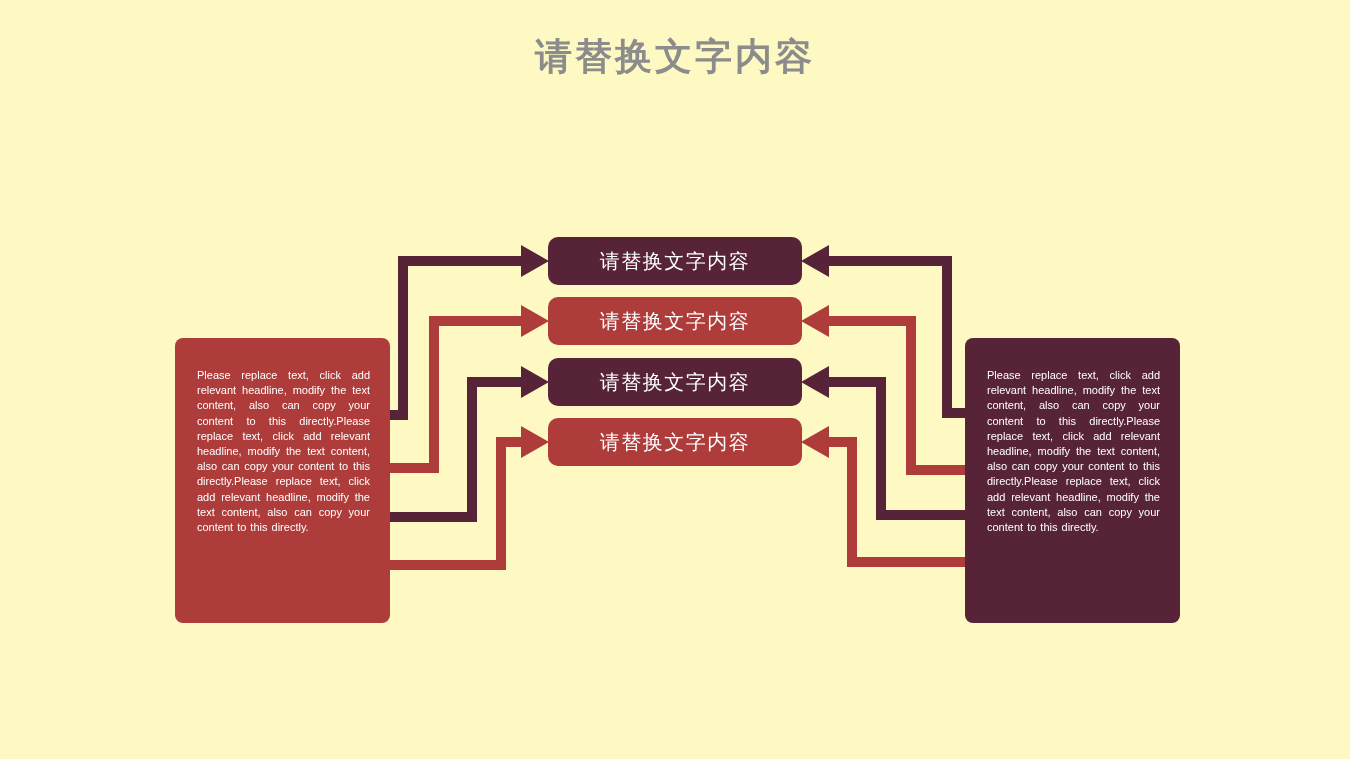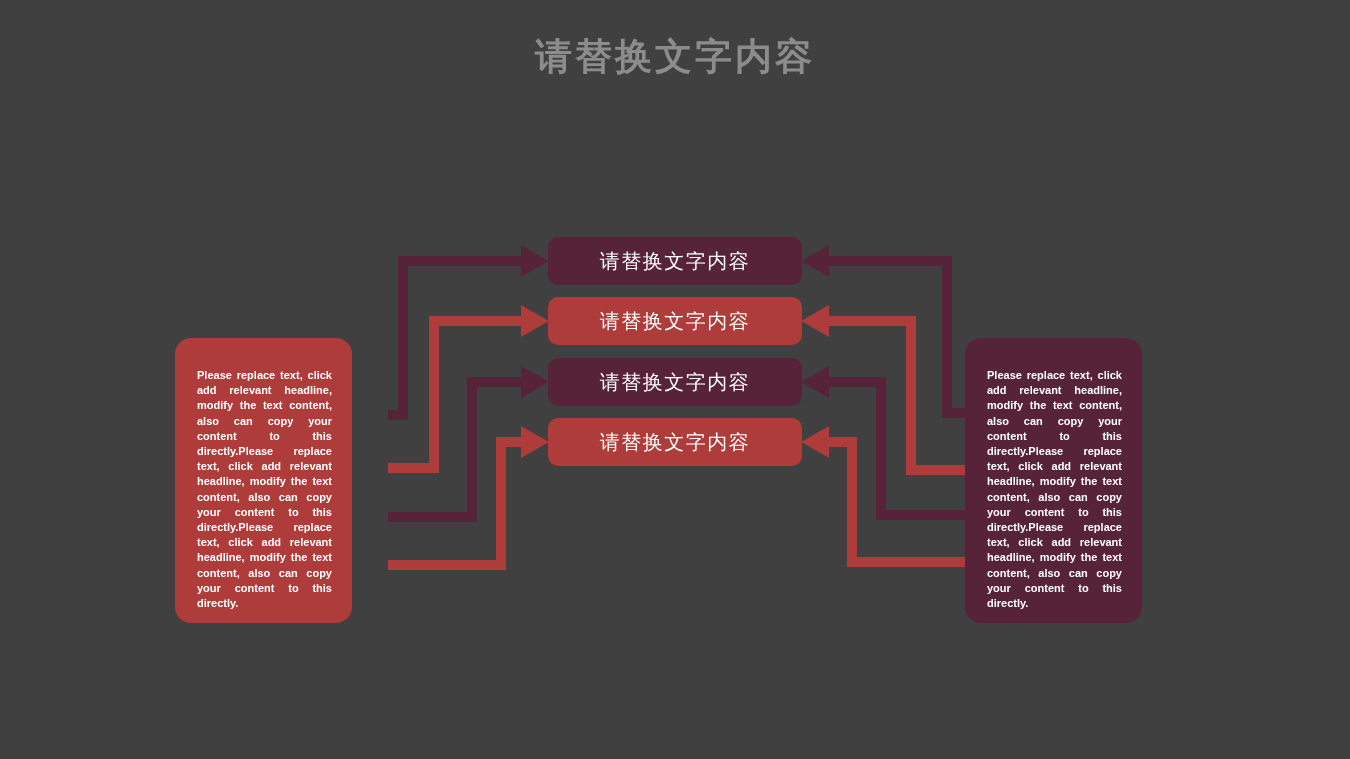--- a/index.html
+++ b/index.html
@@ -5,42 +5,41 @@
   html, body {
     margin: 0;
     padding: 0;
     background: #ffffff;
     font-family: "Liberation Sans", "DejaVu Sans", sans-serif;
   }
   .slide {
     position: relative;
     width: 1350px;
     height: 759px;
-    background: #404040;
+    background: #fef9c3;
     overflow: hidden;
   }
   .slide-title {
     position: absolute;
     top: 32px;
     left: 0;
     width: 100%;
     text-align: center;
     font-size: 37px;
     font-weight: 600;
     letter-spacing: 3px;
     color: #8c8c8c;
   }
   .side-panel {
     position: absolute;
     top: 338px;
-    width: 177px;
+    width: 215px;
     height: 285px;
-    border-radius: 16px;
+    border-radius: 8px;
     box-sizing: border-box;
-    font-weight: bold;
   }
   .side-panel.left  { left: 175px; background: #ae3c3a; }
   .side-panel.right { left: 965px; background: #572338; }
   .side-panel .panel-text {
     display: block;
     padding: 30px 20px 0 22px;
     color: #ffffff;
     font-size: 11px;
     line-height: 15.2px;
     text-align: justify;

